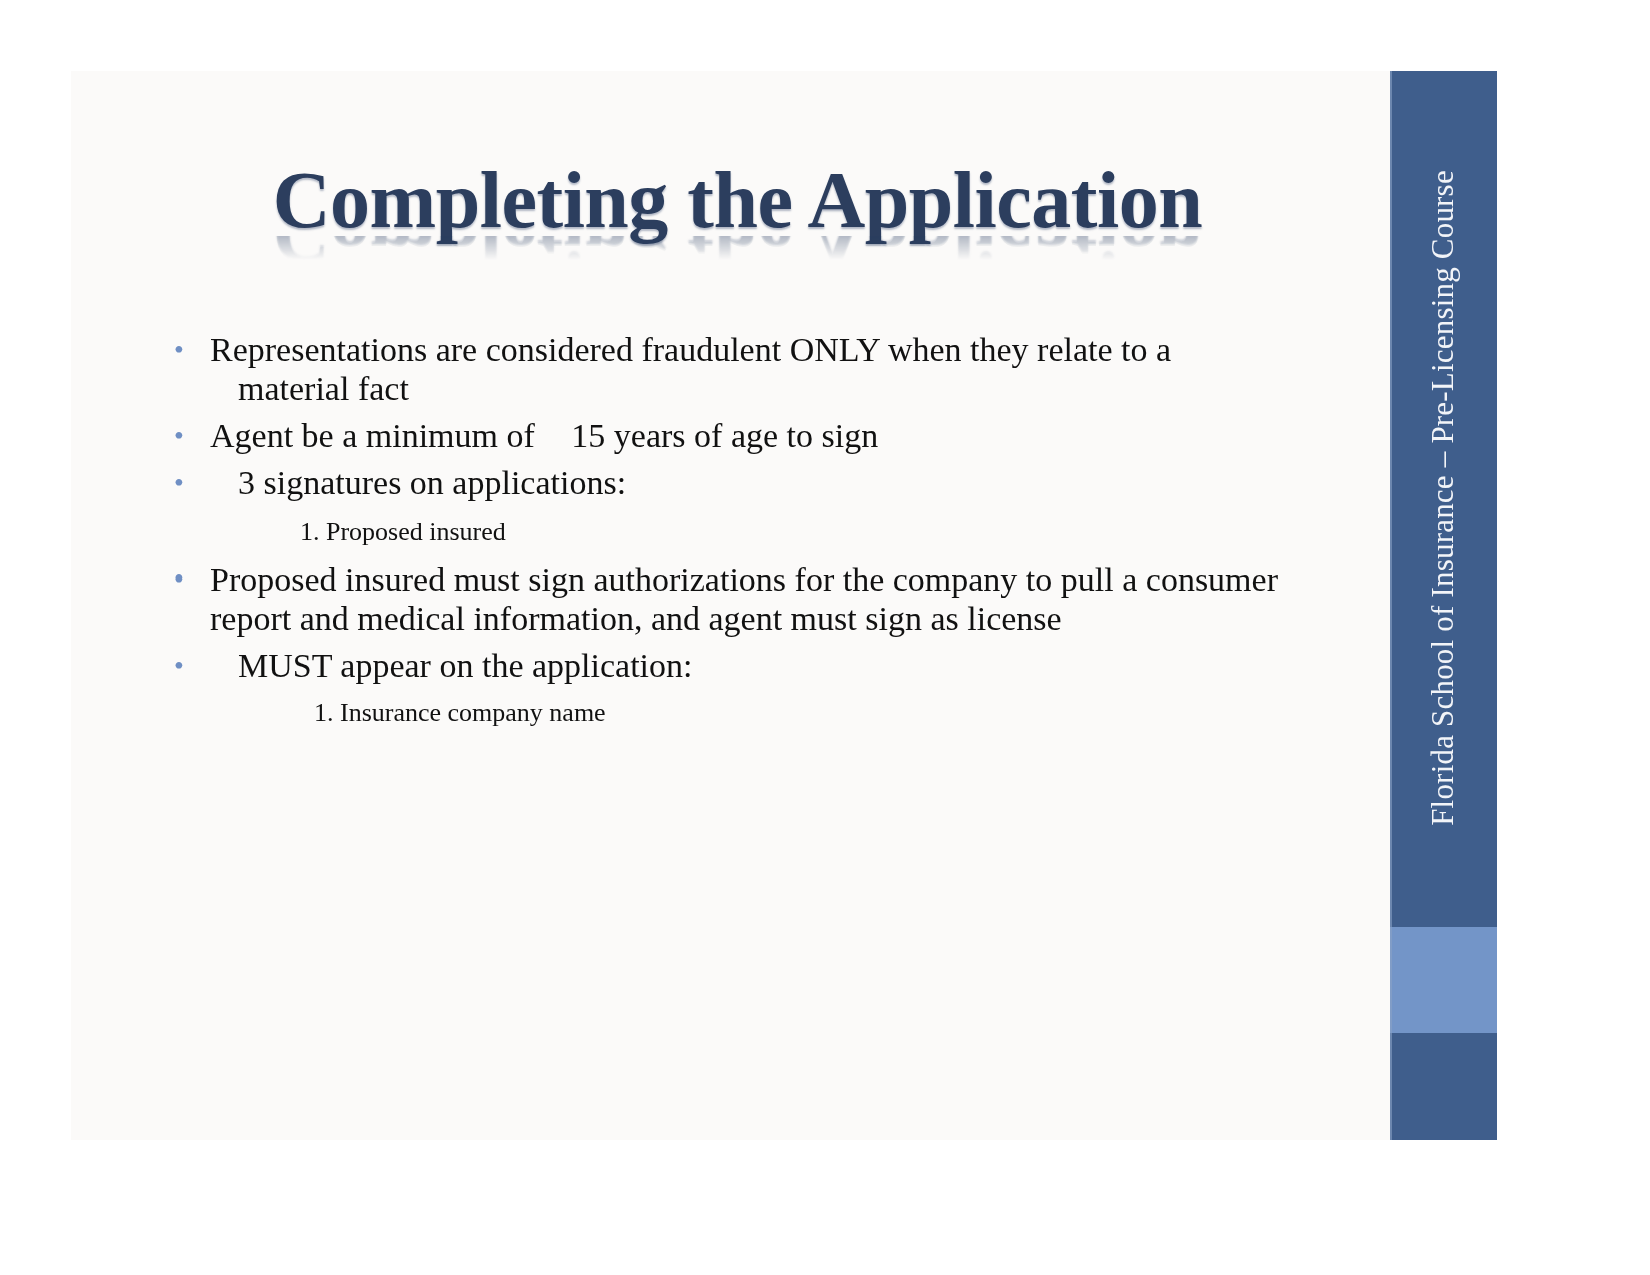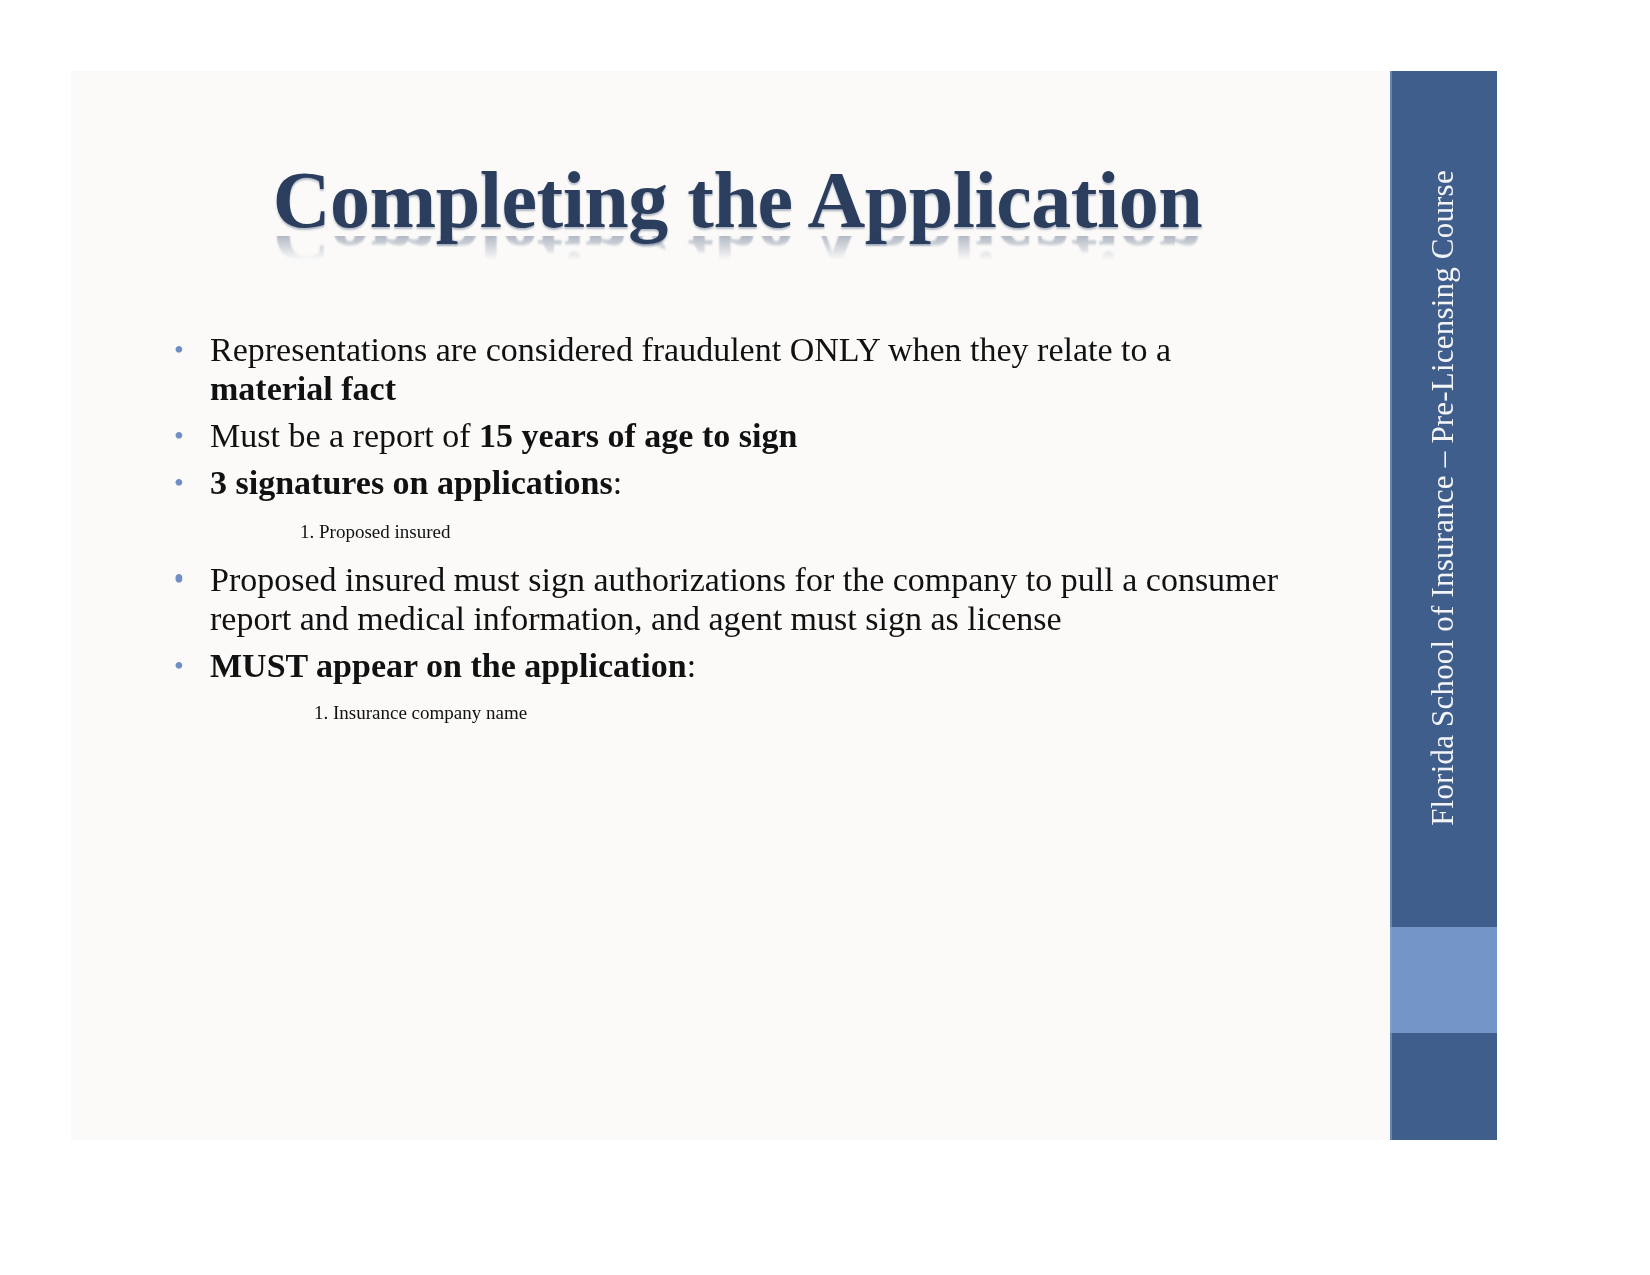--- a/index.html
+++ b/index.html
@@ -18,24 +18,24 @@
   .title { font-size:80px; color:#2c3e5e; letter-spacing:-0.5px; line-height:1;
            text-shadow: 0 2px 2px rgba(40,60,100,.35); position:relative; display:inline-block; }
   .title-reflect { position:absolute; left:0; top:76px; width:100%; transform:scaleY(-1);
            color:rgba(44,62,94,.12); font-size:80px; line-height:1;
            -webkit-mask-image: linear-gradient(to top, rgba(0,0,0,.8), rgba(0,0,0,0) 60%);
            mask-image: linear-gradient(to top, rgba(0,0,0,.8), rgba(0,0,0,0) 60%); height:40px; overflow:hidden; }
 
   .content { position:absolute; left:172px; top:330px; width:1140px; color:#111; }
   .bullet { position:relative; padding-left:38px; font-size:34px; line-height:39px; margin-bottom:8px; }
   .bullet .dot { position:absolute; left:2px; top:0; color:#6f8fc4; font-size:28px; }
-  .sub { font-size:19px; line-height:40px; }
+  .sub { font-size:26px; line-height:40px; }
   .sub1 { padding-left:128px; margin-top:10px; margin-bottom:6px; }
   .sub2 { padding-left:142px; margin-top:0; line-height:39px; }
-  b { font-weight:bold; }
+  b { font-weight:normal;margin-left:28px; }
 </style>
 </head>
 <body>
 
 <div class="slide"></div>
 
 <div class="sidebar">
   <div class="sb-dark1"></div>
   <div class="sb-light"></div>
   <div class="sb-dark2"></div>
@@ -50,21 +50,21 @@
   </div>
 </div>
 
 <div class="content">
   <div class="bullet">
     <span class="dot">•</span>
     <span>Representations are considered fraudulent ONLY when they relate to a </span><br><b>material fact</b>
   </div>
   <div class="bullet">
     <span class="dot">•</span>
-    <span>Must be a report of </span><b>15 years of age to sign</b>
+    <span>Agent be a minimum of </span><b>15 years of age to sign</b>
   </div>
   <div class="bullet">
     <span class="dot">•</span>
     <b>3 signatures on applications</b><span>:</span>
   </div>
   <div class="sub sub1">
     <div>1. Proposed insured</div>
   </div>
   <div class="bullet">
     <span class="dot">•</span>

